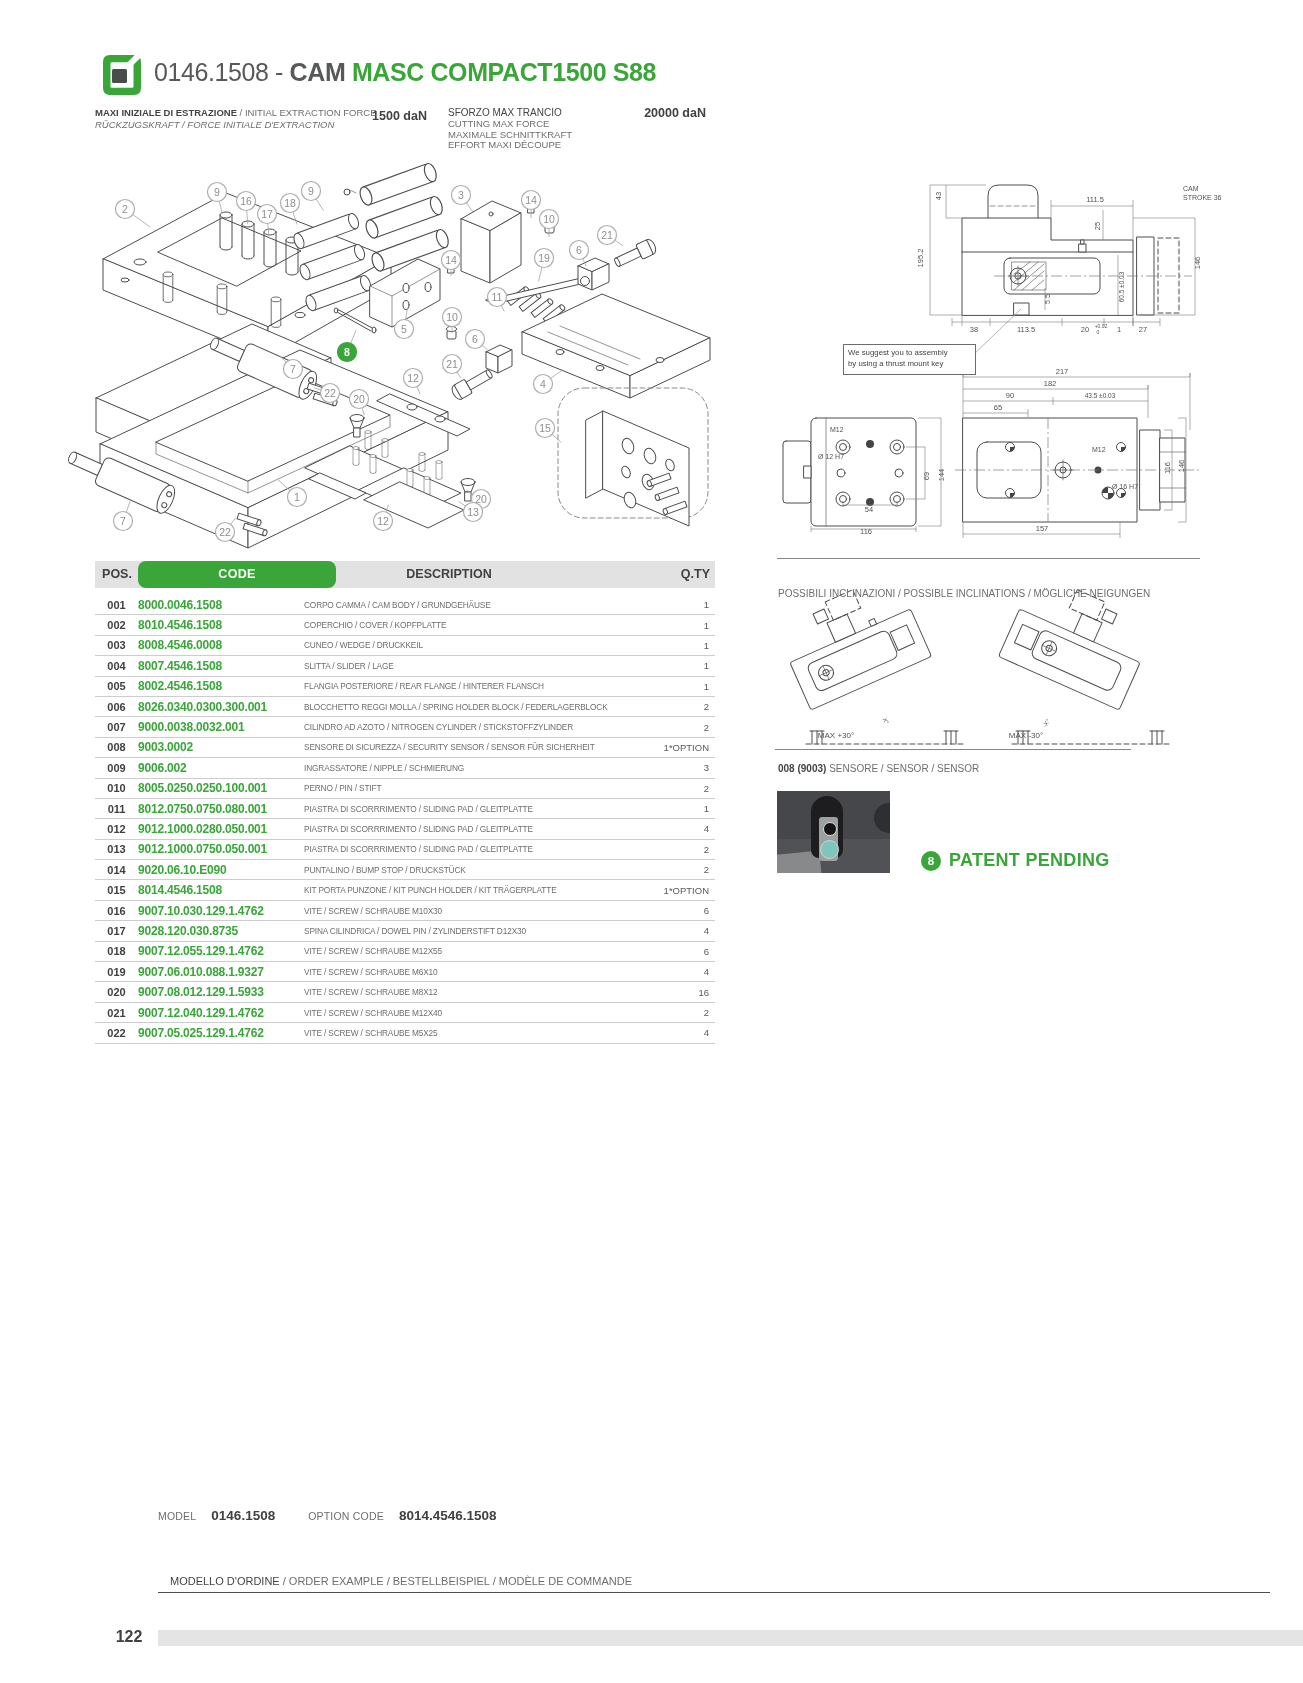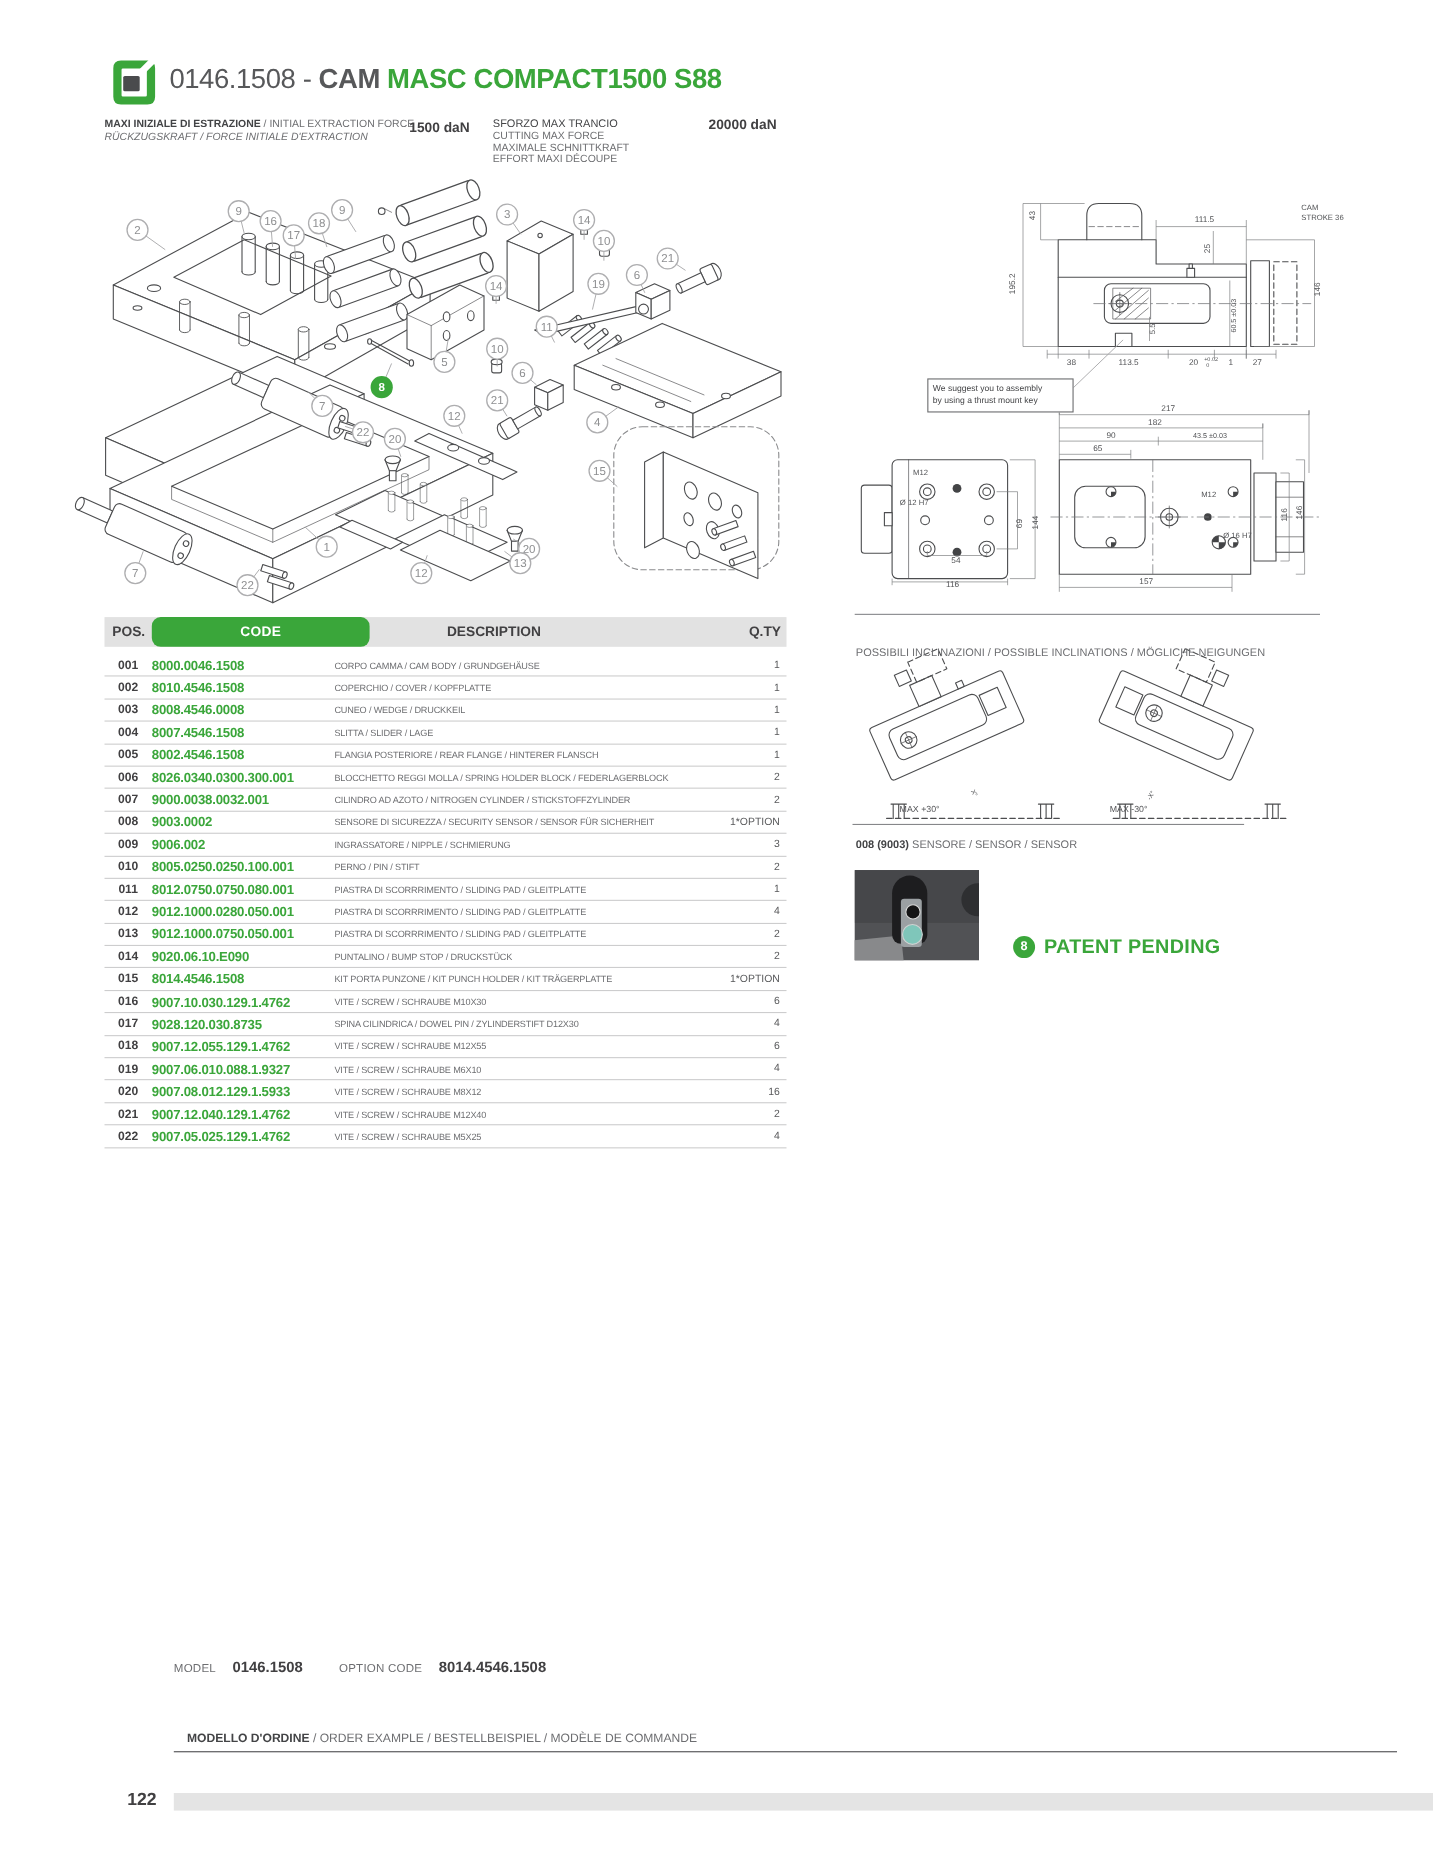--- a/index.html
+++ b/index.html
@@ -60,21 +60,21 @@
   #sensor-photo .teal{position:absolute;left:43px;top:49px;width:17px;height:17px;background:#7fc6ba;border-radius:50%;border:1.5px solid #cfd2d2;}
   #sensor-photo .corner{position:absolute;right:-14px;top:12px;width:30px;height:30px;background:#2e2f31;border-radius:50%;}
 
   
   #patent{left:921px;top:850px;display:flex;align-items:center;gap:8px;}
   #patent .badge{width:20px;height:20px;border-radius:50%;background:var(--green);color:#fff;font-weight:bold;font-size:11.5px;text-align:center;line-height:20px;}
   #patent .ptxt{font-size:18px;font-weight:bold;color:var(--green);letter-spacing:.3px;}
 
   
   #footer-heading{left:158px;top:1575px;width:1112px;font-size:11px;color:var(--gray);padding-bottom:5px;border-bottom:1px solid #4d4d4f;white-space:nowrap;}
-  #footer-heading .b{font-weight:bold;color:#434446;padding-left:12px;}
+  #footer-heading .b{font-weight:normal;color:#434446;padding-left:12px;}
   #footer-model{left:158px;top:1508px;display:flex;align-items:baseline;white-space:nowrap;text-align:right;}
   #footer-model .lab{font-size:10.5px;color:var(--gray);letter-spacing:.2px;}
   #footer-model .val{font-size:13.5px;font-weight:bold;color:#414042;margin-left:15px;}
   #footer-model .lab2{margin-left:33px;}
   #page-num{left:103px;top:1628px;width:52px;text-align:center;font-size:16px;font-weight:bold;color:#414042;}
   #page-bar{left:158px;top:1630px;width:1145px;height:16px;background:#e4e4e4;}
 
   
   svg text{font-family:"Liberation Sans","DejaVu Sans",sans-serif;}
   .ln{fill:#fff;stroke:#4c4d4f;stroke-width:1;stroke-linejoin:round;stroke-linecap:round;}

